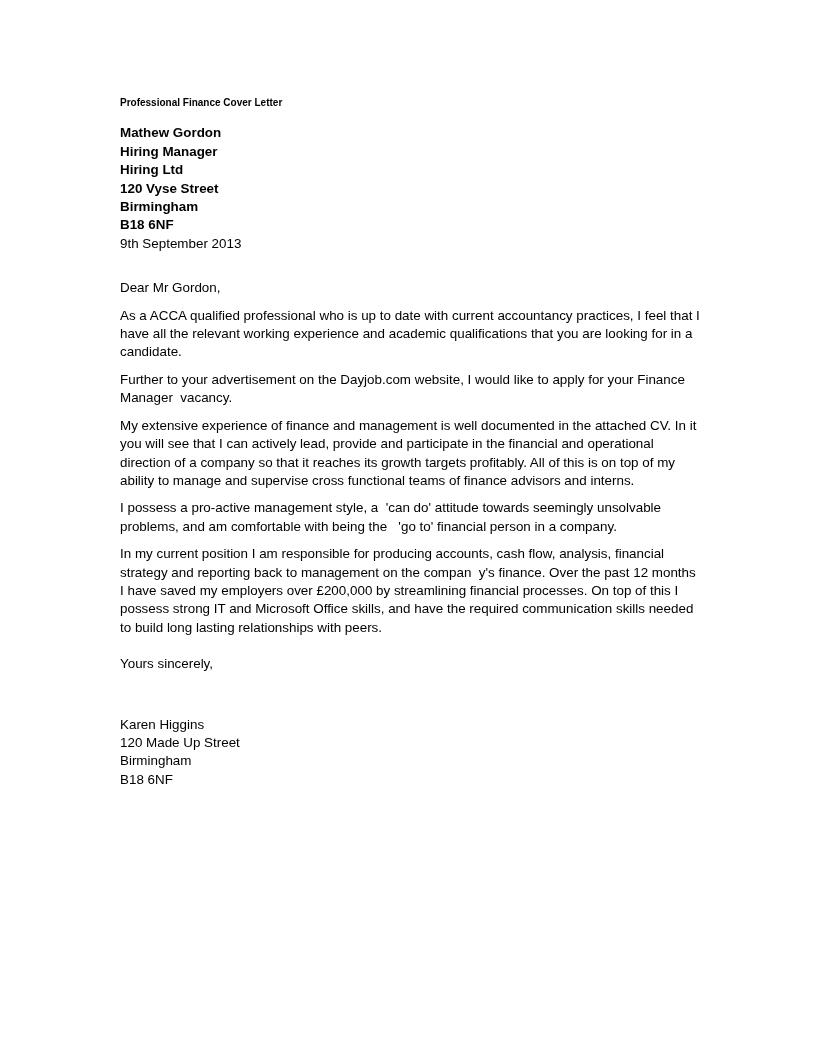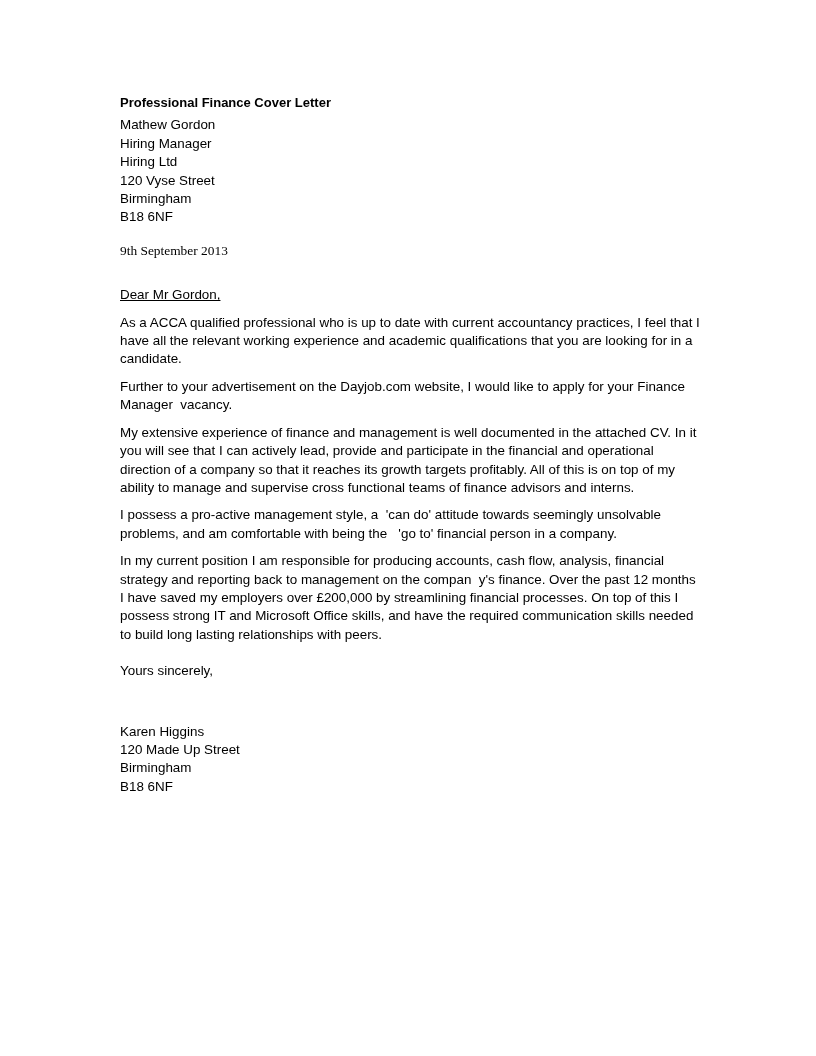--- a/index.html
+++ b/index.html
@@ -19,39 +19,38 @@
   .content {
     position: absolute;
     left: 120px;
     top: 94px;
     width: 580px;
     font-size: 13.4px;
     line-height: 18.4px;
   }
   .title {
     font-weight: bold;
-    font-size: 13px;
+    font-size: 10px;
     line-height: 18.4px;
     white-space: pre-wrap;
   }
   .address-block {
-    margin-top: 4px;
+    margin-top: 12px;
+    font-weight: bold;
   }
   .address-line {
     white-space: pre-wrap;
   }
   .date-line {
-    margin-top: 15px;
+    margin-top: 0;
     white-space: pre-wrap;
-    font-family: Liberation Serif, serif;
   }
   .salutation {
     margin-top: 26px;
     white-space: pre-wrap;
-    text-decoration: underline;
   }
   .para {
     margin: 9px 0 0 0;
     white-space: pre-wrap;
   }
   .closing {
     margin-top: 18px;
     white-space: pre-wrap;
   }
   .signature-block {

